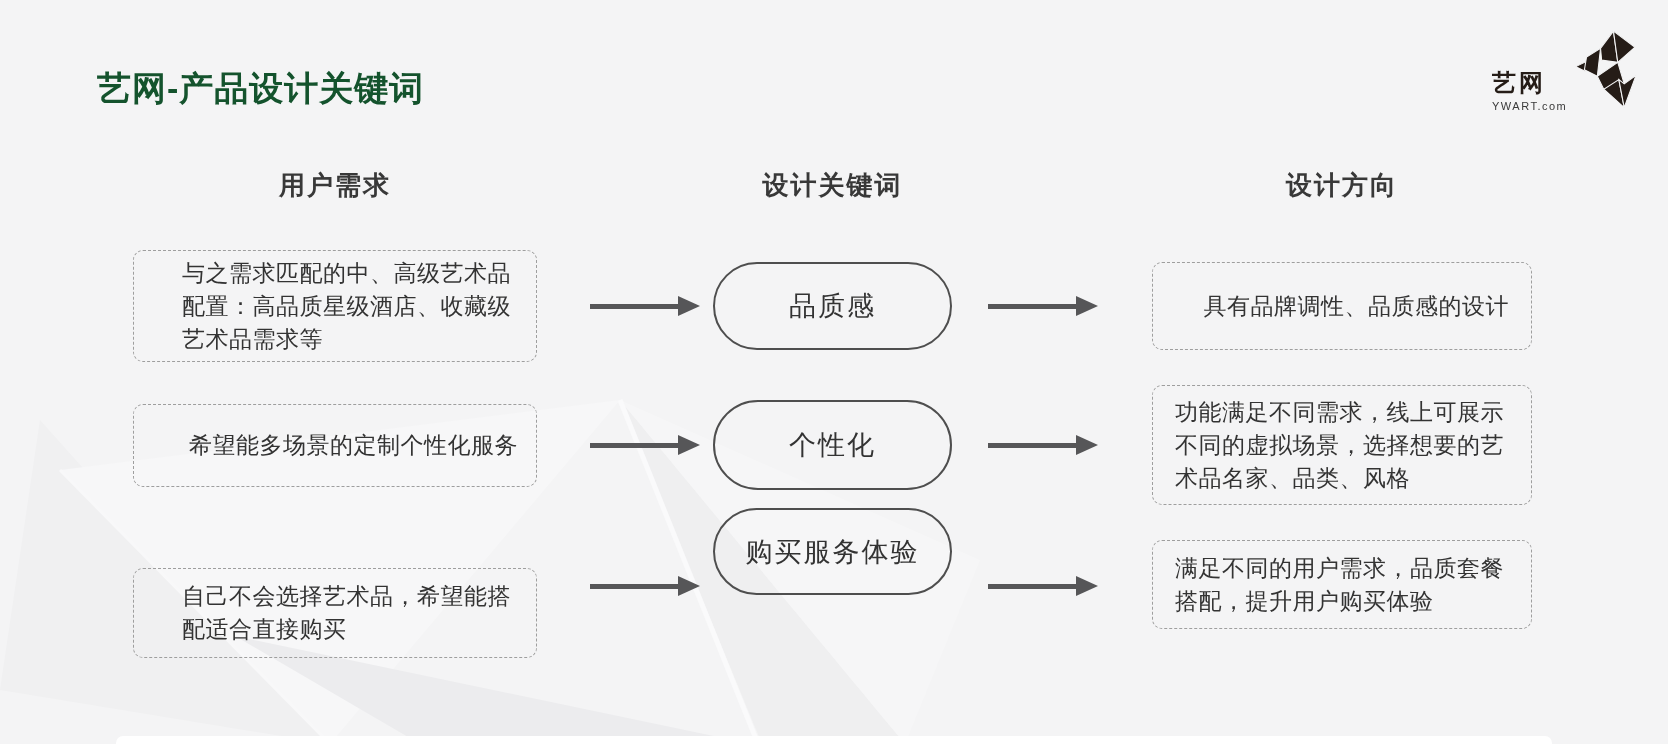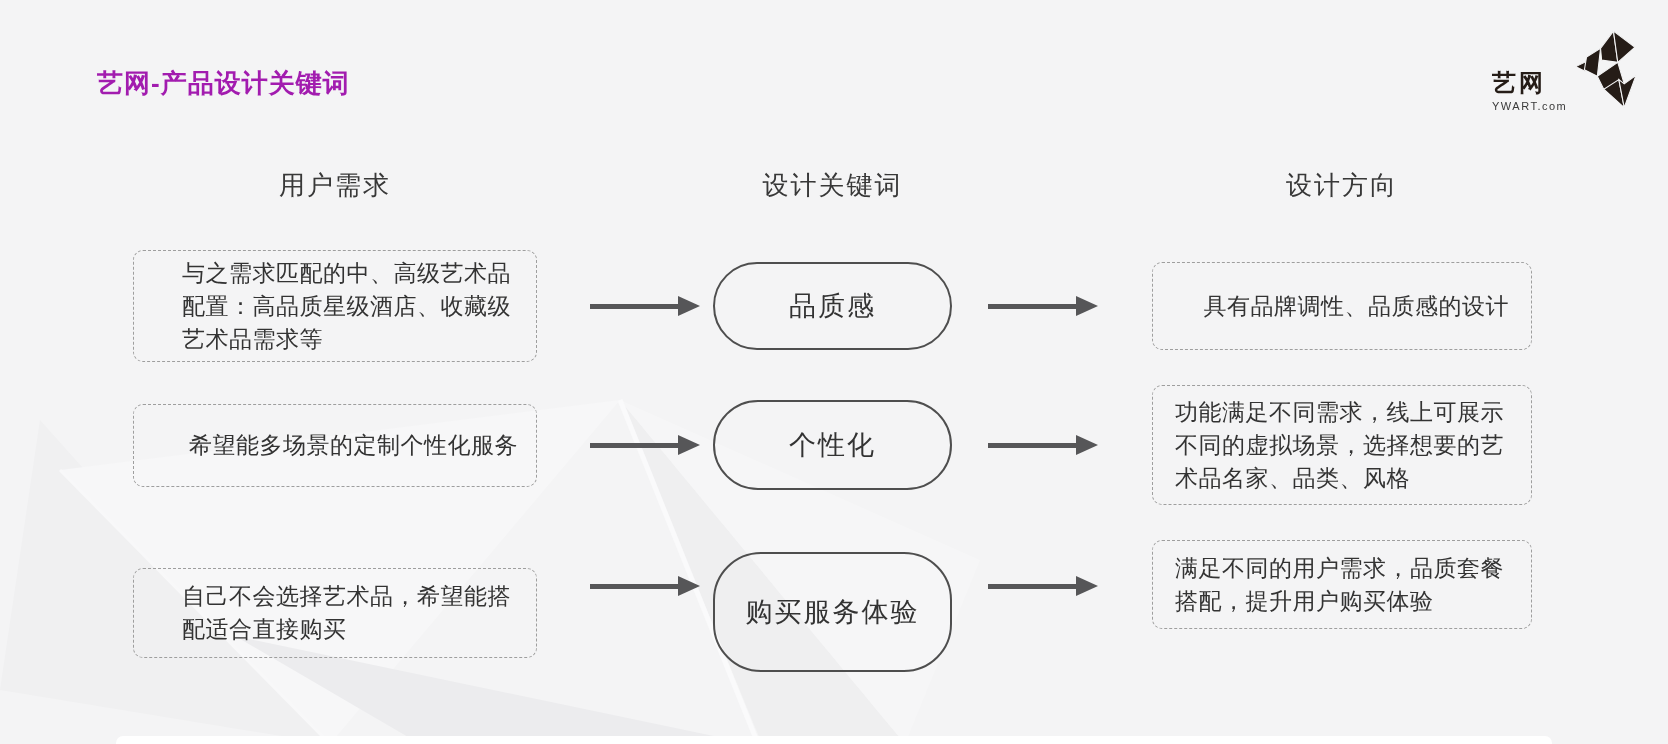--- a/index.html
+++ b/index.html
@@ -5,34 +5,34 @@
   html,body { margin:0; padding:0; background:#e9e9e9; }
   .canvas {
     position:relative; width:1668px; height:744px;
     background:#f4f4f5; overflow:hidden;
     font-family:"Liberation Sans","DejaVu Sans",sans-serif;
   }
   .watermark { position:absolute; left:0; top:0; width:100%; height:100%; }
 
   .page-title {
     position:absolute; left:97px; top:66px;
-    font-size:26px; font-weight:bold; color:#a21caf; letter-spacing:1px;
+    font-size:34px; font-weight:bold; color:#14532d; letter-spacing:1px;
   }
 
   
   .logo { position:absolute; left:1492px; top:24px; width:160px; height:90px; display:flex; align-items:flex-end; }
   .logo-text { display:flex; flex-direction:column; align-items:flex-start; margin-bottom:2px; }
   .logo-brand { font-size:24px; font-weight:bold; color:#251c17; letter-spacing:3px; line-height:26px; }
   .logo-domain { font-size:11px; color:#3a3a3a; letter-spacing:1.5px; margin-top:4px; }
   .logo-bird { width:76px; height:84px; margin-left:2px; }
 
   
   .col-header {
     position:absolute; top:168px; text-align:center;
-    font-size:26px; font-weight:normal; color:#383838; letter-spacing:2px;
+    font-size:26px; font-weight:bold; color:#383838; letter-spacing:2px;
   }
   .h-needs { left:133px; width:404px; }
   .h-keywords { left:713px; width:239px; }
   .h-directions { left:1152px; width:380px; }
 
   
   .dash-box {
     position:absolute; box-sizing:border-box;
     border:1px dashed #9e9e9e; border-radius:10px;
     display:flex; align-items:center;
@@ -54,21 +54,21 @@
 
   
   .pill {
     position:absolute; left:713px; width:239px; box-sizing:border-box;
     border:2px solid #4e4e4e; border-radius:48px;
     display:flex; align-items:center; justify-content:center;
     font-size:27px; color:#333; letter-spacing:2px;
   }
   .pill-1 { top:262px; height:88px; }
   .pill-2 { top:400px; height:90px;justify-content:center; }
-  .pill-3 { top:552px; height:120px; }
+  .pill-3 { top:508px; height:87px; }
 
   
   .arrow { position:absolute; width:110px; height:20px; }
   .arrow .shaft { position:absolute; left:0; top:8px; width:90px; height:5px; background:#565658; }
   .arrow .head {
     position:absolute; right:0; top:0; width:0; height:0;
     border-left:22px solid #565658; border-top:10px solid transparent; border-bottom:10px solid transparent;
   }
   .a-left  { left:590px; }
   .a-right { left:988px; }

